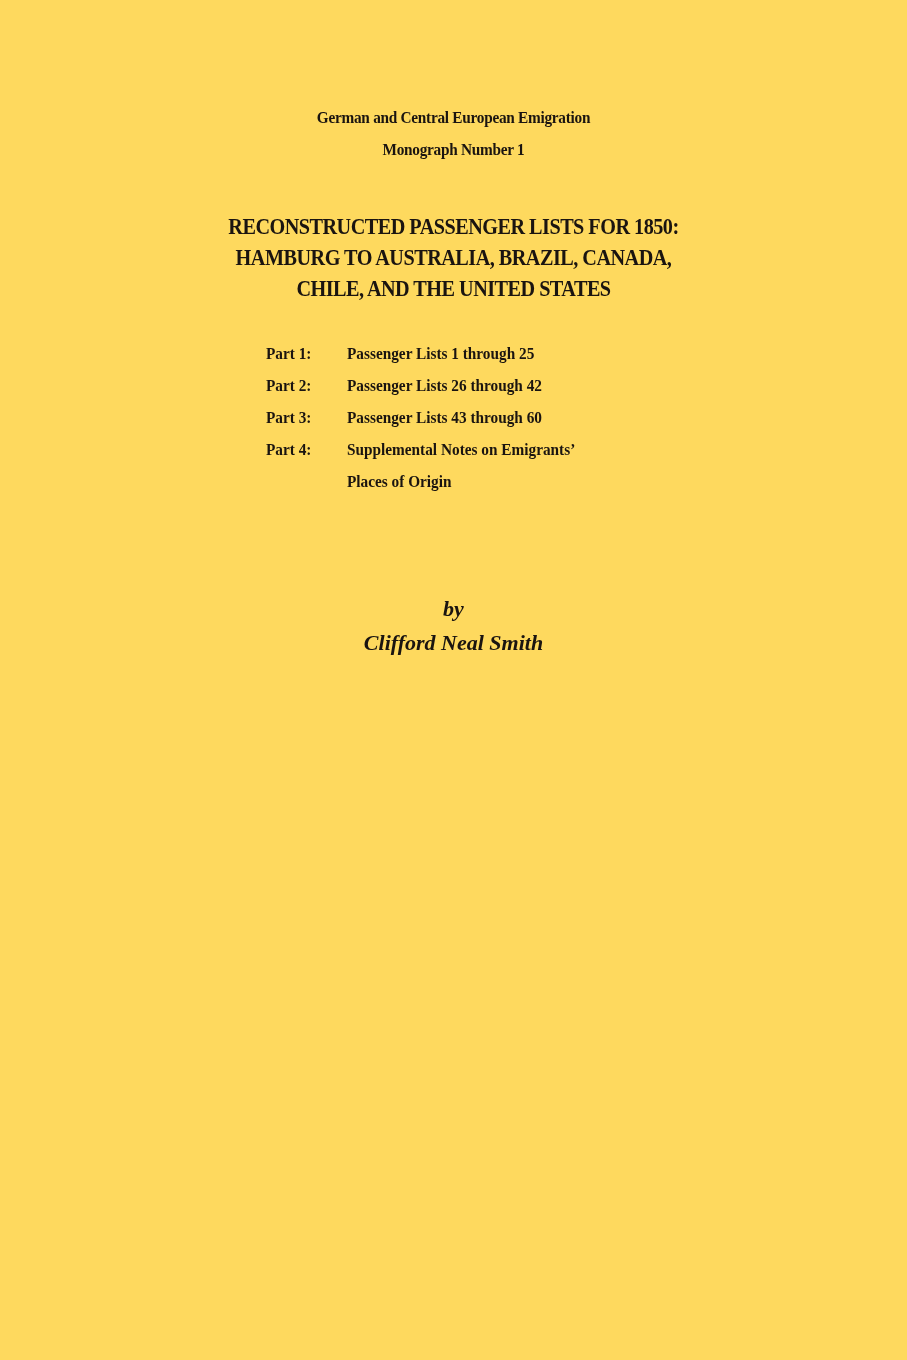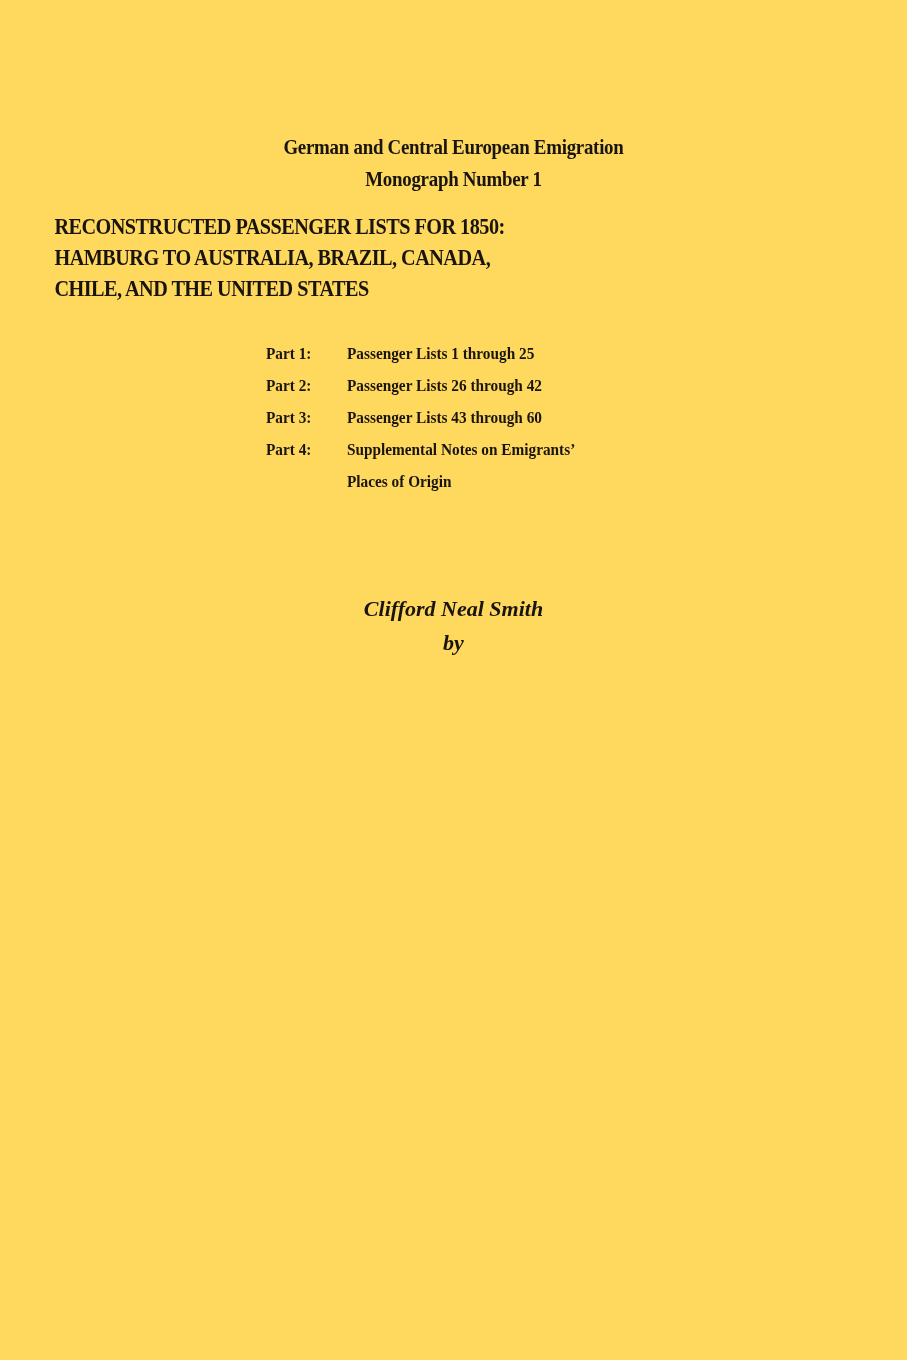--- a/index.html
+++ b/index.html
@@ -10,36 +10,36 @@
       width: 907px;
       height: 1360px;
       background: #fed95e;
       position: relative;
       overflow: hidden;
       font-family: "Liberation Serif", "DejaVu Serif", serif;
       color: #1a1410;
     }
     .series-block {
       position: absolute;
-      top: 131px;
+      top: 102px;
       left: 0;
       width: 907px;
       text-align: center;
       font-weight: bold;
-      font-size: 21px;
+      font-size: 17px;
       line-height: 32px;
       letter-spacing: -0.3px;
     }
     .series-block div { transform: scaleX(0.9); }
     .title-block {
       position: absolute;
       top: 211px;
       left: 0;
       width: 907px;
-      text-align: left;
+      text-align: center;
       font-weight: bold;
       font-size: 23px;
       line-height: 31px;
       letter-spacing: -0.6px;
     }
     .title-block div { transform: scaleX(0.88); }
     .parts {
       position: absolute;
       top: 338px;
       left: 266px;
@@ -103,15 +103,15 @@
   <div class="part-row">
     <span class="part-label">Part 4:</span>
     <span class="part-text">
       <span class="cont">Supplemental Notes on Emigrants’</span>
       <span class="cont">Places of Origin</span>
     </span>
   </div>
 </div>
 
 <div class="byline">
+  <div>by</div>
   <div>Clifford Neal Smith</div>
-  <div>by</div>
 </div>
 
 </body></html>

